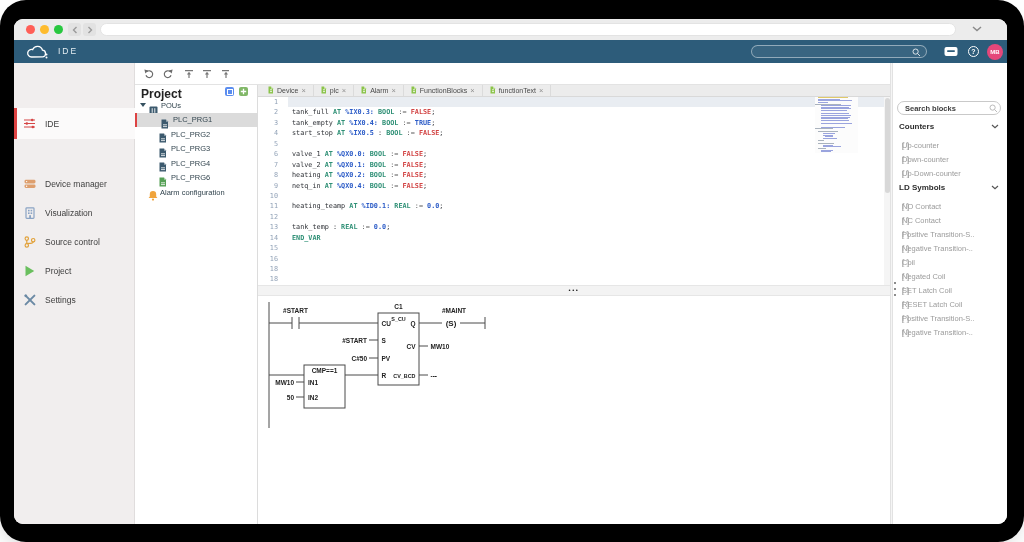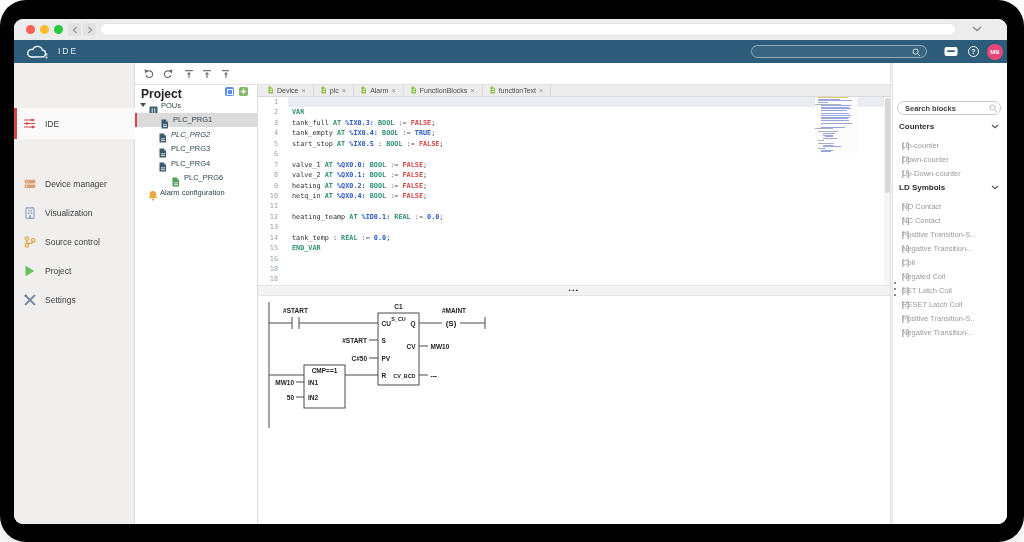--- a/index.html
+++ b/index.html
@@ -295,41 +295,41 @@
               </svg></span>
             <span class="tlabel" style="left: 36px;">PLC_PRG1</span>
           </div>
           <div class="tree-row" style="top: 42px;">
             <span style="position: absolute; top: 2px; left: 24px;"><svg width="8" height="10" viewBox="0 0 8 10">
                 <path d="M0.5,0.5 h4.5 l2,2 v7 h-6.5 z" fill="#3c5a6e"></path>
                 <polygon points="5,0.5 7.2,2.7 5,2.7" fill="rgba(255,255,255,.5)"></polygon>
                 <line x1="2" y1="5.8" x2="6" y2="5.8" stroke="#fff" stroke-width="0.8"></line>
                 <line x1="2" y1="7.6" x2="6" y2="7.6" stroke="#fff" stroke-width="0.8"></line>
               </svg></span>
-            <span class="tlabel" style="left: 36px; font-style: italic;">PLC_PRG2</span>
+            <span class="tlabel" style="left: 36px;">PLC_PRG2</span>
           </div>
           <div class="tree-row" style="top: 56.5px;">
             <span style="position: absolute; top: 2px; left: 24px;"><svg width="8" height="10" viewBox="0 0 8 10">
                 <path d="M0.5,0.5 h4.5 l2,2 v7 h-6.5 z" fill="#3c5a6e"></path>
                 <polygon points="5,0.5 7.2,2.7 5,2.7" fill="rgba(255,255,255,.5)"></polygon>
                 <line x1="2" y1="5.8" x2="6" y2="5.8" stroke="#fff" stroke-width="0.8"></line>
                 <line x1="2" y1="7.6" x2="6" y2="7.6" stroke="#fff" stroke-width="0.8"></line>
               </svg></span>
             <span class="tlabel" style="left: 36px;">PLC_PRG3</span>
           </div>
           <div class="tree-row" style="top: 71px;">
             <span style="position: absolute; top: 2px; left: 24px;"><svg width="8" height="10" viewBox="0 0 8 10">
                 <path d="M0.5,0.5 h4.5 l2,2 v7 h-6.5 z" fill="#3c5a6e"></path>
                 <polygon points="5,0.5 7.2,2.7 5,2.7" fill="rgba(255,255,255,.5)"></polygon>
                 <line x1="2" y1="5.8" x2="6" y2="5.8" stroke="#fff" stroke-width="0.8"></line>
                 <line x1="2" y1="7.6" x2="6" y2="7.6" stroke="#fff" stroke-width="0.8"></line>
               </svg></span>
             <span class="tlabel" style="left: 36px;">PLC_PRG4</span>
           </div>
-          <div class="tree-row" style="top: 85.5px; margin-left: 13px;">
+          <div class="tree-row" style="top: 85.5px;">
             <span style="position: absolute; top: 2px; left: 24px;"><svg width="8" height="10" viewBox="0 0 8 10">
                 <path d="M0.5,0.5 h4.5 l2,2 v7 h-6.5 z" fill="#55a055"></path>
                 <polygon points="5,0.5 7.2,2.7 5,2.7" fill="rgba(255,255,255,.5)"></polygon>
                 <line x1="2" y1="5.8" x2="6" y2="5.8" stroke="#fff" stroke-width="0.8"></line>
                 <line x1="2" y1="7.6" x2="6" y2="7.6" stroke="#fff" stroke-width="0.8"></line>
               </svg></span>
             <span class="tlabel" style="left: 36px;">PLC_PRG6</span>
           </div>
           <div class="tree-row" style="top: 100px;">
             <span style="position: absolute; top: 2px; left: 13px;"><svg width="10" height="11" viewBox="0 0 10 11">
@@ -410,21 +410,20 @@
           <div>12</div>
           <div>13</div>
           <div>14</div>
           <div>15</div>
           <div>16</div>
           <div>18</div>
           <div>18</div>
         </div>
       <div class="lines" id="lines">
           <div class="code-line cur"></div>
-          <div class="code-line"><span class="tk-k">VAR</span></div>
           <div class="code-line"><span class="tk-i">tank_full </span><span class="tk-k">AT </span><span class="tk-a">%IX0.3:</span><span class="tk-i"> </span><span class="tk-k">BOOL</span><span class="tk-o"> := </span><span class="tk-f">FALSE</span><span class="tk-i">;</span></div>
           <div class="code-line"><span class="tk-i">tank_empty </span><span class="tk-k">AT </span><span class="tk-a">%IX0.4:</span><span class="tk-i"> </span><span class="tk-k">BOOL</span><span class="tk-o"> := </span><span class="tk-t">TRUE</span><span class="tk-i">;</span></div>
           <div class="code-line"><span class="tk-i">start_stop </span><span class="tk-k">AT </span><span class="tk-a">%IX0.5</span><span class="tk-i"> : </span><span class="tk-k">BOOL</span><span class="tk-o"> := </span><span class="tk-f">FALSE</span><span class="tk-i">;</span></div>
           <div class="code-line"></div>
           <div class="code-line"><span class="tk-i">valve_1 </span><span class="tk-k">AT </span><span class="tk-a">%QX0.0:</span><span class="tk-i"> </span><span class="tk-k">BOOL</span><span class="tk-o"> := </span><span class="tk-f">FALSE</span><span class="tk-i">;</span></div>
           <div class="code-line"><span class="tk-i">valve_2 </span><span class="tk-k">AT </span><span class="tk-a">%QX0.1:</span><span class="tk-i"> </span><span class="tk-k">BOOL</span><span class="tk-o"> := </span><span class="tk-f">FALSE</span><span class="tk-i">;</span></div>
           <div class="code-line"><span class="tk-i">heating </span><span class="tk-k">AT </span><span class="tk-a">%QX0.2:</span><span class="tk-i"> </span><span class="tk-k">BOOL</span><span class="tk-o"> := </span><span class="tk-f">FALSE</span><span class="tk-i">;</span></div>
           <div class="code-line"><span class="tk-i">netq_in </span><span class="tk-k">AT </span><span class="tk-a">%QX0.4:</span><span class="tk-i"> </span><span class="tk-k">BOOL</span><span class="tk-o"> := </span><span class="tk-f">FALSE</span><span class="tk-i">;</span></div>
           <div class="code-line"></div>
           <div class="code-line"><span class="tk-i">heating_teamp </span><span class="tk-k">AT </span><span class="tk-a">%ID0.1:</span><span class="tk-i"> </span><span class="tk-k">REAL</span><span class="tk-o"> := </span><span class="tk-n">0.0</span><span class="tk-i">;</span></div>

